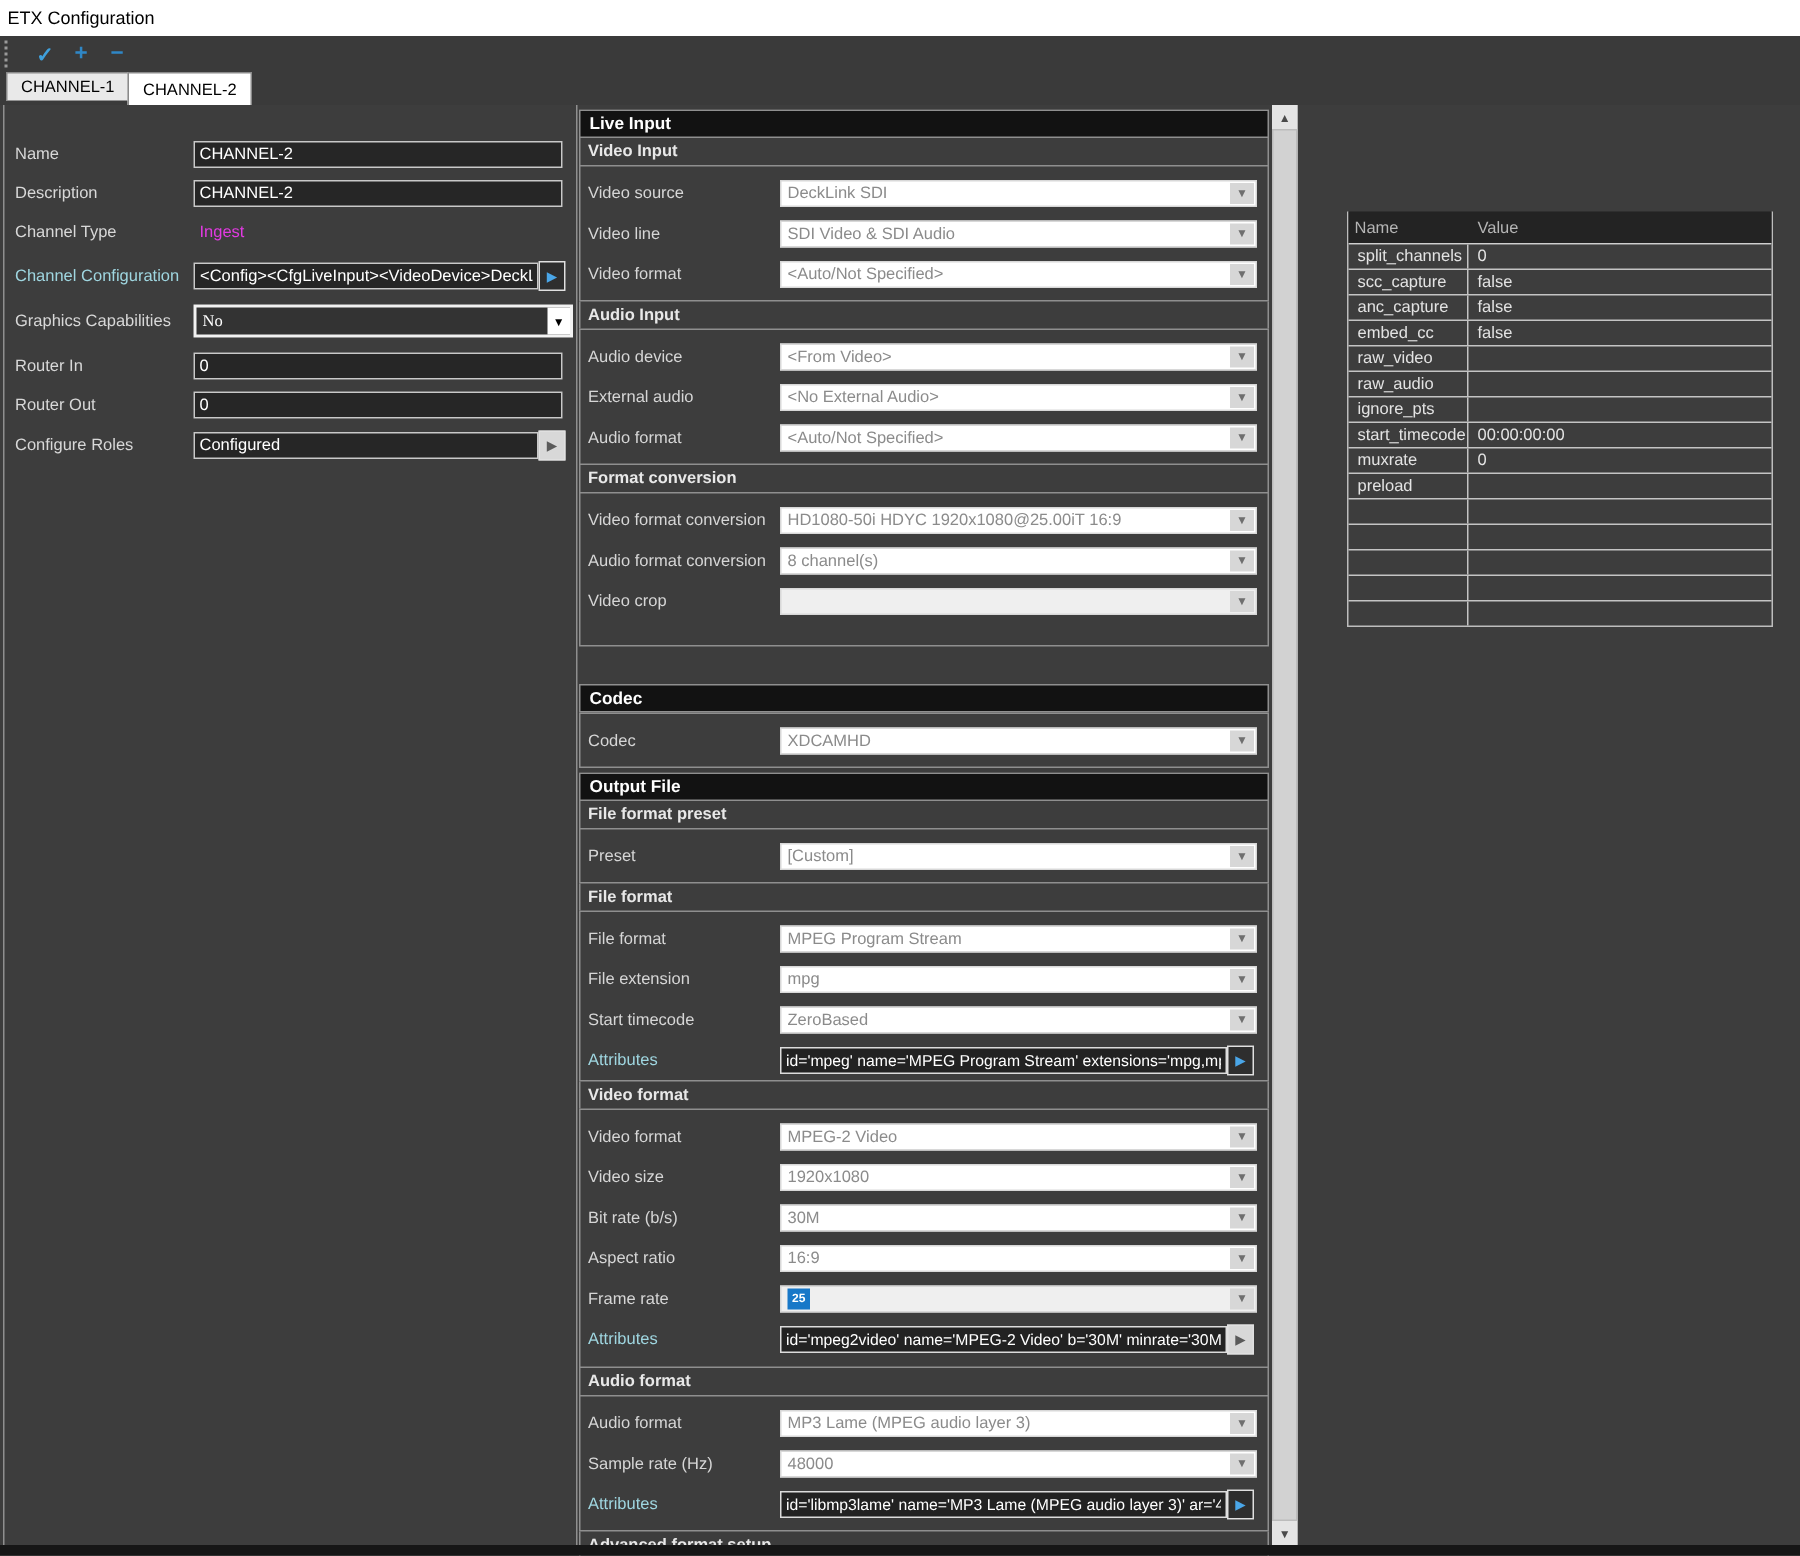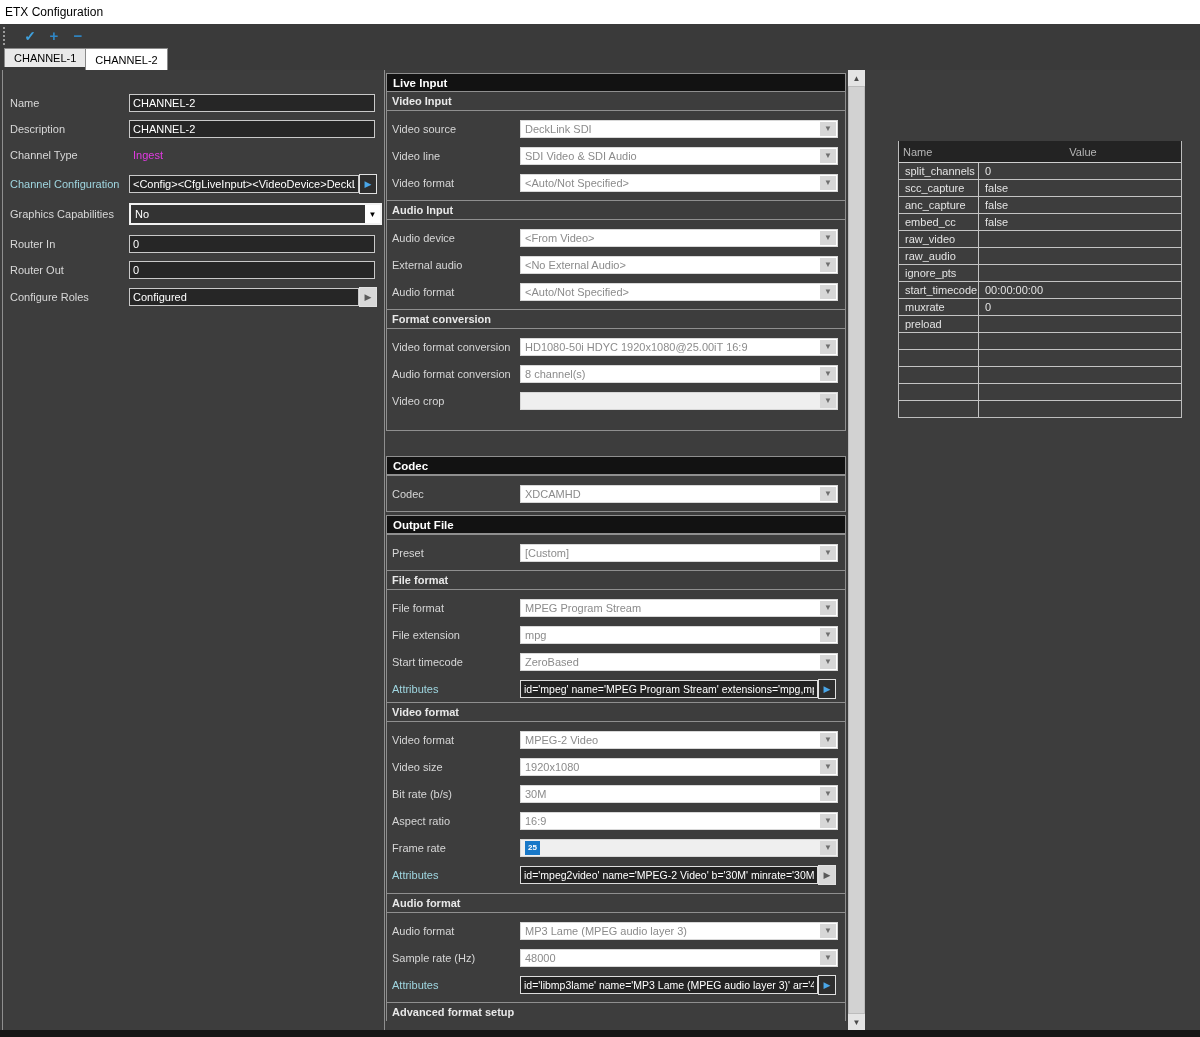--- a/index.html
+++ b/index.html
@@ -20,21 +20,21 @@
   .left-panel{position:absolute;left:6px;top:0;width:376px;padding-top:24px;box-sizing:border-box;}
   .lrow{display:flex;align-items:center;}
   .llabel{width:119px;padding-left:4px;color:#d8d8d8;flex:none;}
   .llabel.cyan{color:#9fd6e0;}
   .tinput{box-sizing:border-box;height:18px;background:#262626;border:1px solid #c9c9c9;color:#fff;font-family:"Liberation Sans",sans-serif;font-size:11px;padding:0 3px;width:246px;}
   .tinput.short{width:230px;}
   .static-val{color:#e23ae2;}
   .btn-arrow{box-sizing:border-box;width:16px;height:18px;display:flex;align-items:center;justify-content:center;font-size:9px;flex:none;}
   .btn-arrow.blue{background:#2e2e2e;border:1px solid #e0e0e0;color:#4aa6e8;height:20px;width:18px;}
   .btn-arrow.gray{background:#d8d8d8;border:1px solid #e0e0e0;color:#5a5a5a;height:20px;width:18px;}
-  .gcombo{box-sizing:border-box;width:280px;height:22px;background:#333;border:2px solid #f2f2f2;position:relative;display:flex;align-items:center;color:#fff;padding-left:4px;}
+  .gcombo{box-sizing:border-box;width:280px;height:22px;background:#333;border:2px solid #f2f2f2;position:relative;display:flex;align-items:center;color:#fff;padding-left:4px;font-family:Liberation Serif, serif;}
   .gcombo .warrow{position:absolute;right:0;top:0;bottom:0;width:15px;background:#ffffff;color:#000;display:flex;align-items:center;justify-content:center;font-size:8px;}
   
   .middle-panel{position:absolute;left:386px;top:0;width:460px;}
   .section-bar{height:19px;background:#121212;border:1px solid #8f8f8f;box-sizing:border-box;display:flex;align-items:center;padding-left:6px;font-weight:bold;color:#fff;font-size:11.5px;}
   .section-bar.first{margin-top:3px;}
   .section-bar.mt25{margin-top:25px;}
   .section-bar.mt4{margin-top:3px;}
   .sub-header{height:18px;display:flex;align-items:center;padding-left:5px;font-weight:bold;color:#e8e8e8;border-left:1px solid #8f8f8f;border-right:1px solid #8f8f8f;box-sizing:border-box;}
   .group{border:1px solid #8f8f8f;box-sizing:border-box;padding:4px 0 4px 0;}
   .group.pbx{padding-bottom:16px;}
@@ -52,21 +52,21 @@
   .scrollbar{position:absolute;left:848px;top:0;bottom:7px;width:17px;background:#c9c9c9;}
   .sb-btn{height:16px;background:#e4e4e4;color:#4a4a4a;display:flex;align-items:center;justify-content:center;font-size:8px;}
   .sb-btn.bottom{position:absolute;bottom:0;left:0;right:0;}
   .sb-thumb{position:absolute;top:16px;bottom:16px;left:0;right:0;background:#d2d2d2;border:1px solid #bcbcbc;box-sizing:border-box;}
   
   .right-panel{position:absolute;left:898px;top:71px;width:284px;}
   .rp-title{height:26px;background:#151515;border:1px solid #9a9a9a;box-sizing:border-box;display:flex;align-items:center;padding-left:12px;font-weight:bold;color:#fff;font-size:12px;}
   .rp-table{border:1px solid #bdbdbd;border-top:none;box-sizing:border-box;}
   .rp-header{height:21px;background:#232323;display:flex;align-items:center;color:#b5b5b5;border-bottom:1px solid #cfcfcf;}
   .rp-header .hc1{width:80px;padding-left:4px;box-sizing:border-box;}
-  .rp-header .hc2{flex:1;padding-left:6px;text-align:center;}
+  .rp-header .hc2{flex:1;padding-left:6px;}
   .rp-row{height:16px;display:flex;align-items:center;border-bottom:1px solid #c4c4c4;color:#e3e3e3;}
   .rp-row:last-child{border-bottom:none;}
   .rp-row .c1{width:80px;height:100%;display:flex;align-items:center;padding-left:6px;border-right:1px solid #c4c4c4;box-sizing:border-box;}
   .rp-row .c2{flex:1;padding-left:6px;}
   .bottom-strip{position:absolute;left:0;right:0;bottom:0;height:7px;background:#161616;}
 </style>
 </head>
 <body>
 
 <div class="titlebar">
@@ -230,20 +230,21 @@
           <span>XDCAMHD</span>
           <span class="carrow">▼</span>
         </div>
       </div>
     </div>
 
     <div class="section-bar mt4">
       <span>Output File</span>
     </div>
 
+    <div class="sub-header">File format preset</div>
     <div class="group">
       <div class="mrow">
         <div class="mlabel">Preset</div>
         <div class="combo">
           <span>[Custom]</span>
           <span class="carrow">▼</span>
         </div>
       </div>
     </div>
 

